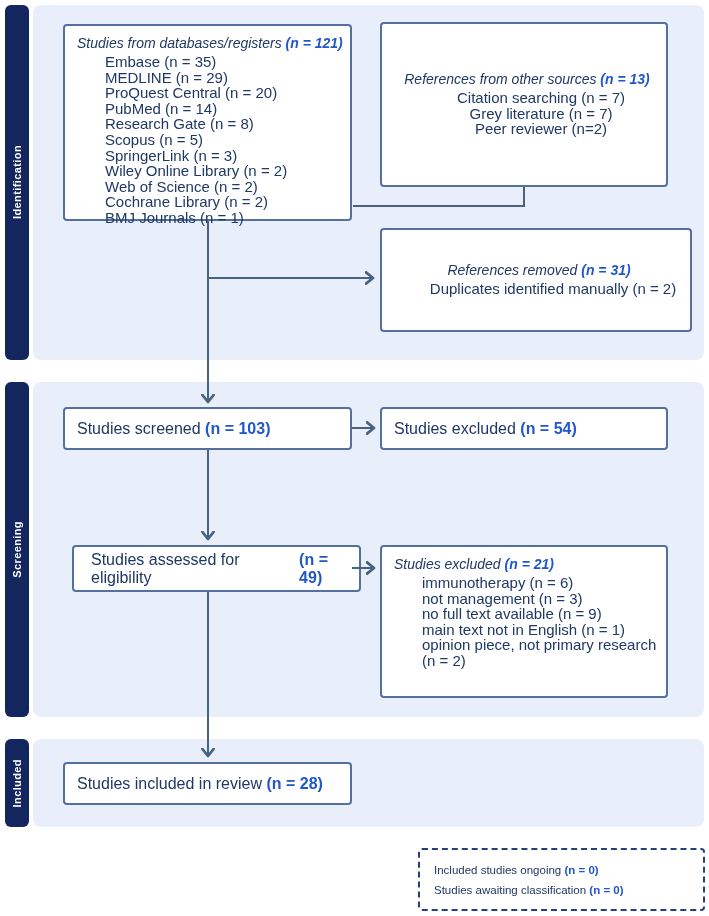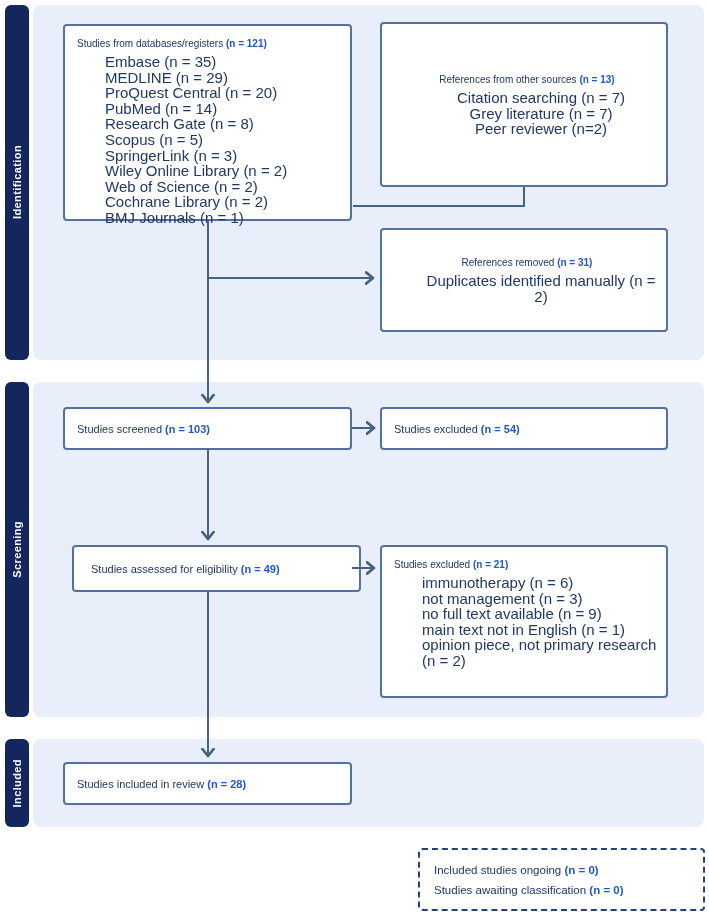--- a/index.html
+++ b/index.html
@@ -51,47 +51,47 @@
 
   
   .node {
     position: absolute;
     box-sizing: border-box;
     background: #ffffff;
     border: 2px solid #54719e;
     border-radius: 4px;
     color: #1f3864;
   }
-  .node .title { font-size: 10px; line-height: 15px; }
+  .node .title { font-size: 14px; line-height: 15px; font-style: italic; }
   .count { color: #2057c9; font-weight: bold; }
   .items {
     list-style: none;
     margin: 3px 0 0 0;
     padding: 0 0 0 28px;
     font-size: 15px;
     line-height: 15.6px;
   }
   .pad-list { padding: 10px 6px 0 12px; }
   .center-list {
     display: flex;
     flex-direction: column;
     justify-content: center;
     padding: 0 6px 0 12px;
     text-align: center;
   }
   .single-line {
     display: flex;
     align-items: center;
     padding: 0 6px 0 12px;
-    font-size: 11px;
+    font-size: 16px;
   }
 
   #box-databases          { left: 63px;  top: 24px;  width: 289px; height: 197px; }
   #box-other-sources      { left: 380px; top: 22px;  width: 288px; height: 165px; }
-  #box-references-removed { left: 380px; top: 228px; width: 288px; height: 104px; }
+  #box-references-removed { left: 380px; top: 228px; width: 312px; height: 104px; }
   #box-screened           { left: 63px;  top: 407px; width: 289px; height: 43px;  }
   #box-excluded-screening { left: 380px; top: 407px; width: 288px; height: 43px;  }
   #box-assessed           { left: 72px;  top: 545px; width: 289px; height: 47px; padding-left: 17px;  }
   #box-excluded-eligibility { left: 380px; top: 545px; width: 288px; height: 153px; }
   #box-included-review    { left: 63px;  top: 762px; width: 289px; height: 43px;  }
 
   
   #box-status {
     position: absolute;
     box-sizing: border-box;

